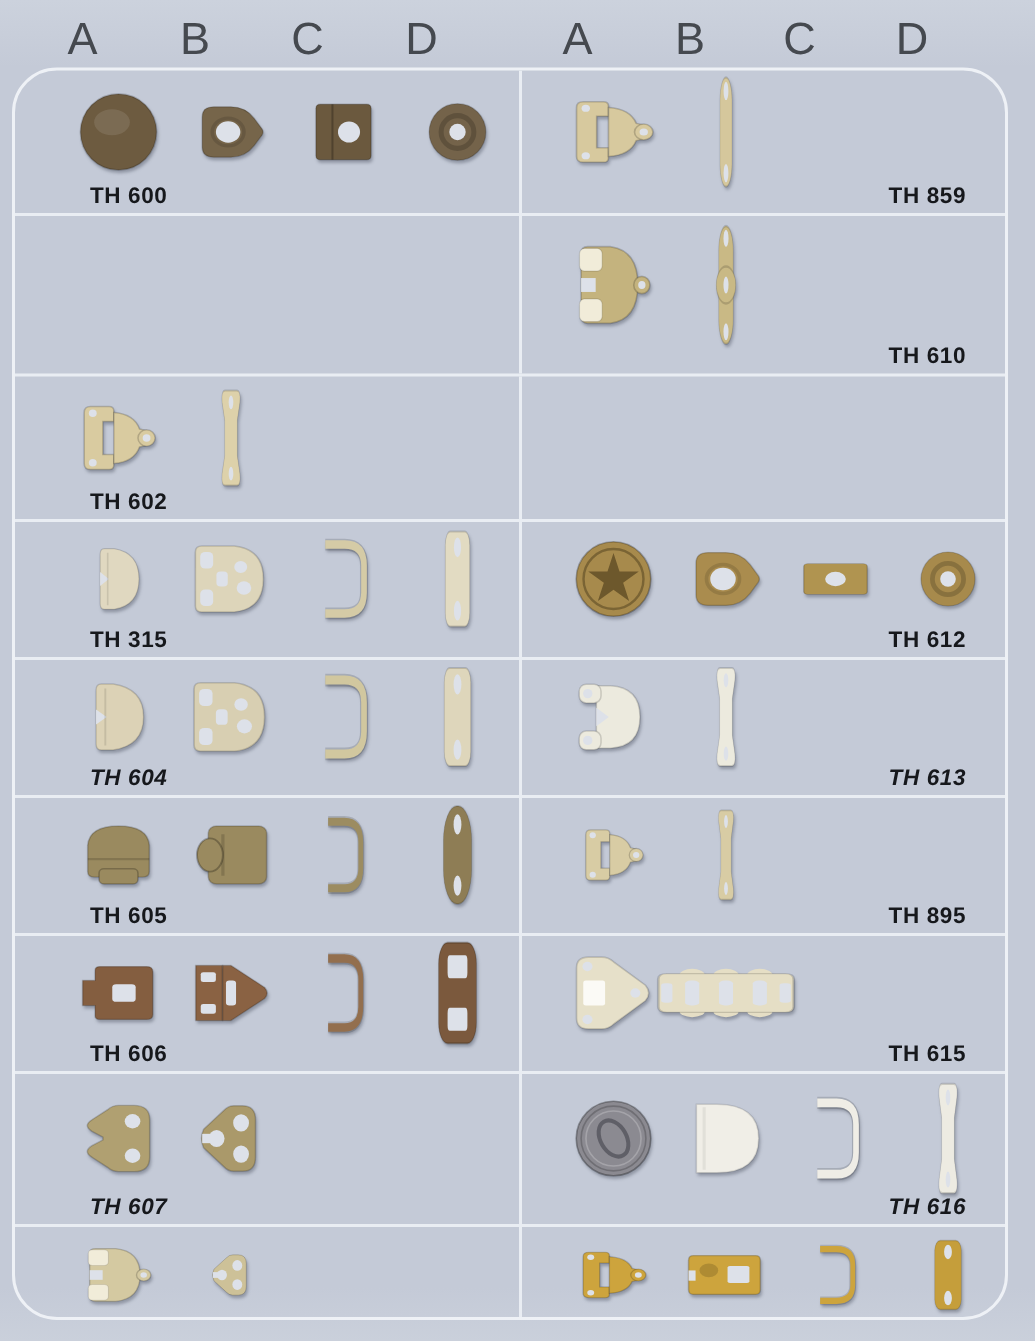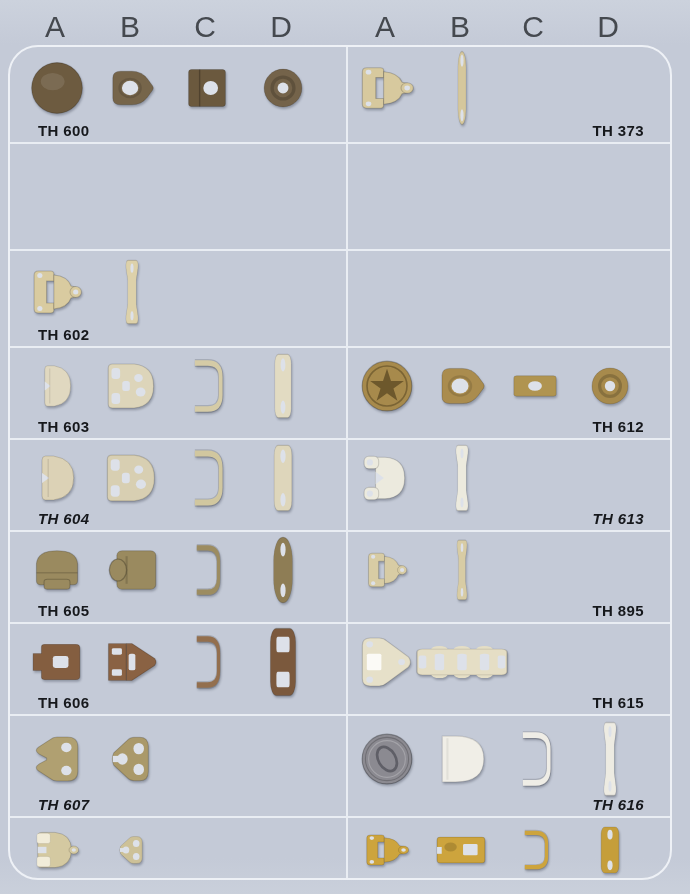--- a/index.html
+++ b/index.html
@@ -20,21 +20,21 @@
   .panel{
     position:absolute;left:8px;top:45px;width:664px;height:835px;
     box-sizing:border-box;border:2px solid #eef1f6;border-radius:30px;
     overflow:hidden;
   }
   .row{position:relative;width:100%;border-bottom:2px solid #e9edf3;box-sizing:content-box;}
   .row.last{border-bottom:none;}
   .row::after{
     content:"";position:absolute;left:336px;top:0;bottom:0;width:2px;background:#e9edf3;
   }
-  .cell{position:absolute;top:0;height:100%;}
+  .cell{position:absolute;top:0;height:100%;margin-left:22px;}
   .cell.left{left:0;width:336px;}
   .cell.right{left:338px;right:0;}
   .item{
     position:absolute;
     filter:drop-shadow(1.5px 2.5px 1.2px rgba(40,45,60,.33));
   }
   .code{
     position:absolute;bottom:3px;
     font-weight:bold;font-size:15px;color:#16181c;letter-spacing:.4px;
     white-space:nowrap;
@@ -87,24 +87,42 @@
             <circle cx="86" cy="50" r="11" fill="#d7c99e" stroke="rgba(0,0,0,.18)" stroke-width="2"></circle>
             <circle cx="86" cy="50" r="5" fill="#dde1e9"></circle>
             <circle cx="17" cy="17" r="5" fill="#dde1e9"></circle>
             <circle cx="17" cy="83" r="5" fill="#dde1e9"></circle>
           </svg>
           <svg class="item" width="20" height="76" viewBox="0 0 100 100" preserveAspectRatio="none" style="left:104px;top:2.5px">
             <rect x="30" y="2" width="40" height="96" rx="20" fill="#d5c79c" stroke="rgba(0,0,0,.15)" stroke-width="2"></rect>
             <circle cx="50" cy="14" r="8" fill="#dde1e9"></circle>
             <circle cx="50" cy="86" r="8" fill="#dde1e9"></circle>
           </svg>
-          <div class="code">TH 373</div>
+          <div class="code">TH 859</div>
         </div>
       </div>
       <div class="row" style="height: 105px;">
+        <div class="cell right">
+          <svg class="item" width="54" height="58" viewBox="0 0 100 100" preserveAspectRatio="none" style="left:12px;top:16.5px">
+            <path d="M18,6 H46 Q80,10 80,50 T46,94 H18 Q10,94 10,86 V14 Q10,6 18,6 Z" fill="#c4b37e" stroke="rgba(0,0,0,.18)" stroke-width="2"></path>
+            <circle cx="85" cy="50" r="10" fill="#c4b37e" stroke="rgba(0,0,0,.18)" stroke-width="2"></circle>
+            <circle cx="85" cy="50" r="4.5" fill="#dde1e9"></circle>
+            <rect x="8" y="8" width="28" height="26" rx="6" fill="#f1ecd9" stroke="rgba(0,0,0,.12)" stroke-width="1.5"></rect>
+            <rect x="8" y="66" width="28" height="26" rx="6" fill="#f1ecd9" stroke="rgba(0,0,0,.12)" stroke-width="1.5"></rect>
+            <rect x="10" y="42" width="18" height="16" fill="#dde1e9"></rect>
+          </svg>
+          <svg class="item" width="24" height="82" viewBox="0 0 100 100" preserveAspectRatio="none" style="left:102px;top:4.5px">
+            <rect x="30" y="2" width="40" height="96" rx="20" fill="#c9b985" stroke="rgba(0,0,0,.15)" stroke-width="2"></rect>
+            <circle cx="50" cy="12" r="7" fill="#dde1e9"></circle>
+            <circle cx="50" cy="88" r="7" fill="#dde1e9"></circle>
+            <ellipse cx="50" cy="50" rx="27" ry="15" fill="#c9b985" stroke="rgba(0,0,0,.15)" stroke-width="2"></ellipse>
+            <circle cx="50" cy="50" r="7" fill="#dde1e9"></circle>
+          </svg>
+          <div class="code">TH 610</div>
+        </div>
       </div>
       <div class="row" style="height: 95px;">
         <div class="cell left">
           <svg class="item" width="52" height="50" viewBox="0 0 100 100" preserveAspectRatio="none" style="left:21px;top:15.5px">
             <path d="M14,8 H38 Q44,8 44,14 V28 H30 V72 H44 V86 Q44,92 38,92 H14 Q6,92 6,84 V16 Q6,8 14,8 Z" fill="#d9cba0" stroke="rgba(0,0,0,.18)" stroke-width="2"></path>
             <path d="M44,16 Q70,18 77,38 L86,40 V60 L77,62 Q70,82 44,84 Z" fill="#d9cba0" stroke="rgba(0,0,0,.18)" stroke-width="2"></path>
             <circle cx="86" cy="50" r="11" fill="#d9cba0" stroke="rgba(0,0,0,.18)" stroke-width="2"></circle>
             <circle cx="86" cy="50" r="5" fill="#dde1e9"></circle>
             <circle cx="17" cy="17" r="5" fill="#dde1e9"></circle>
             <circle cx="17" cy="83" r="5" fill="#dde1e9"></circle>
@@ -134,21 +152,21 @@
           </svg>
           <svg class="item" width="38" height="56" viewBox="0 0 100 100" preserveAspectRatio="none" style="left:178px;top:10px">
             <path d="M18,9 H52 Q86,9 86,34 V66 Q86,91 52,91 H18" fill="none" stroke="rgba(0,0,0,.15)" stroke-width="14"></path>
             <path d="M18,9 H52 Q86,9 86,34 V66 Q86,91 52,91 H18" fill="none" stroke="#d5cba6" stroke-width="10"></path>
           </svg>
           <svg class="item" width="24" height="66" viewBox="0 0 100 100" preserveAspectRatio="none" style="left:261px;top:5px">
             <rect x="16" y="2" width="68" height="96" rx="14" fill="#e2dbc2" stroke="rgba(0,0,0,.15)" stroke-width="2"></rect>
             <circle cx="50" cy="18" r="10" fill="#dde1e9"></circle>
             <circle cx="50" cy="82" r="10" fill="#dde1e9"></circle>
           </svg>
-          <div class="code">TH 603</div>
+          <div class="code">TH 315</div>
         </div>
         <div class="cell right">
           <svg class="item" width="54" height="54" viewBox="0 0 100 100" preserveAspectRatio="none" style="left:12px;top:11px">
             <circle cx="50" cy="50" r="46" fill="#a78a4c" stroke="rgba(0,0,0,.25)" stroke-width="2"></circle>
             <circle cx="50" cy="50" r="37" fill="none" stroke="rgba(40,28,8,.35)" stroke-width="3"></circle>
             <path d="M50,18 L57.4,40.6 L81.2,40.6 L61.9,54.6 L69.3,77.2 L50,63.2 L30.7,77.2 L38.1,54.6 L18.8,40.6 L42.6,40.6 Z" fill="rgba(52,38,12,.5)"></path>
           </svg>
           <svg class="item" width="50" height="44" viewBox="0 0 100 100" preserveAspectRatio="none" style="left:89px;top:16px">
             <path d="M10,26 Q10,10 26,10 H50 Q70,10 82,28 L93,45 Q96,50 93,55 L82,72 Q70,90 50,90 H26 Q10,90 10,74 Z" fill="#aa8c4e" stroke="rgba(0,0,0,.18)" stroke-width="2"></path>
             <circle cx="46" cy="50" r="22" fill="none" stroke="rgba(0,0,0,.12)" stroke-width="5"></circle>

